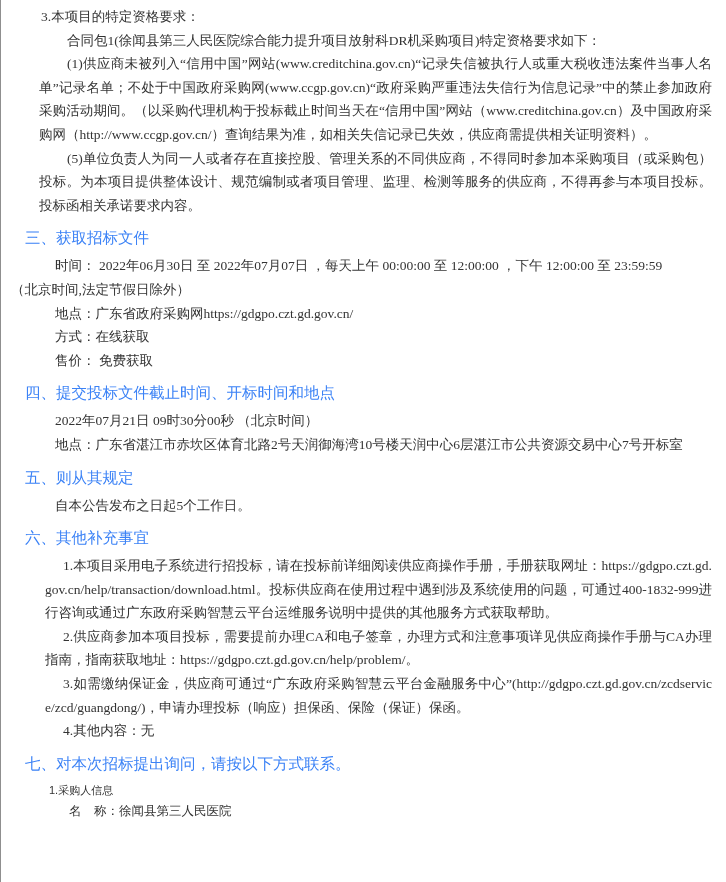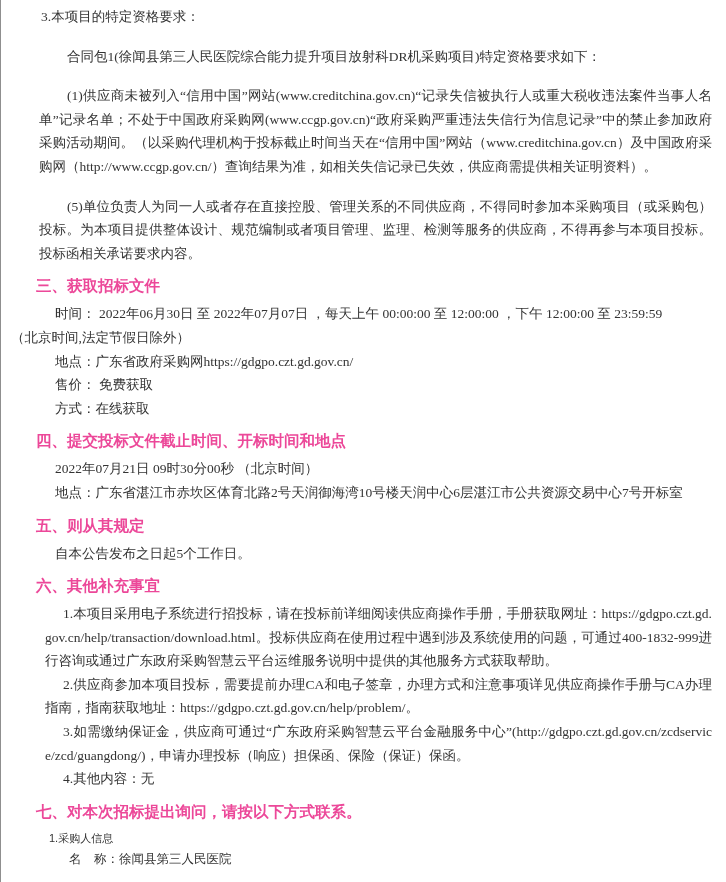--- a/index.html
+++ b/index.html
@@ -16,29 +16,29 @@
     font-size: 13.5px;
     color: #333333;
     line-height: 23.6px;
   }
   .page p { text-align: justify; word-break: break-all; }
 
   
   .lvl1 { margin-left: 30px; }
 
   
-  .para { margin-left: 28px; text-indent: 28px; margin-top: 16px; }
+  .para { margin-left: 28px; text-indent: 28px; }
 
   
   .h2 {
-    margin: 7px 0 2px 25px;
+    margin: 7px 0 2px 14px;
     font-family: "Liberation Sans", "DejaVu Sans", sans-serif;
     font-size: 15.5px;
-    font-weight: bold;
-    color: #ec4899;
+    font-weight: normal;
+    color: #3b82f6;
     line-height: 28px;
     text-indent: 0;
     word-break: keep-all;
     white-space: nowrap;
   }
 
   
   .kv { margin-left: 44px; white-space: nowrap; }
 
   
@@ -70,22 +70,22 @@
 
   <p class="lvl1">3.本项目的特定资格要求：</p>
   <p class="para">合同包1(徐闻县第三人民医院综合能力提升项目放射科DR机采购项目)特定资格要求如下：</p>
   <p class="para">(1)供应商未被列入“信用中国”网站(www.creditchina.gov.cn)“记录失信被执行人或重大税收违法案件当事人名单”记录名单；不处于中国政府采购网(www.ccgp.gov.cn)“政府采购严重违法失信行为信息记录”中的禁止参加政府采购活动期间。（以采购代理机构于投标截止时间当天在“信用中国”网站（www.creditchina.gov.cn）及中国政府采购网（http://www.ccgp.gov.cn/）查询结果为准，如相关失信记录已失效，供应商需提供相关证明资料）。</p>
   <p class="para">(5)单位负责人为同一人或者存在直接控股、管理关系的不同供应商，不得同时参加本采购项目（或采购包）投标。为本项目提供整体设计、规范编制或者项目管理、监理、检测等服务的供应商，不得再参与本项目投标。投标函相关承诺要求内容。</p>
 
   <p class="h2">三、获取招标文件</p>
   <p class="kv">时间：  2022年06月30日  至  2022年07月07日 ，每天上午  00:00:00  至  12:00:00 ，下午  12:00:00  至  23:59:59</p>
   <p class="note">（北京时间,法定节假日除外）</p>
   <p class="kv">地点：广东省政府采购网https://gdgpo.czt.gd.gov.cn/</p>
+  <p class="kv">方式：在线获取</p>
   <p class="kv">售价：  免费获取</p>
-  <p class="kv">方式：在线获取</p>
 
   <p class="h2">四、提交投标文件截止时间、开标时间和地点</p>
   <p class="kv">2022年07月21日  09时30分00秒  （北京时间）</p>
   <p class="kv">地点：广东省湛江市赤坎区体育北路2号天润御海湾10号楼天润中心6层湛江市公共资源交易中心7号开标室</p>
 
   <p class="h2">五、则从其规定</p>
   <p class="kv">自本公告发布之日起5个工作日。</p>
 
   <p class="h2">六、其他补充事宜</p>
   <p class="s6p">1.本项目采用电子系统进行招投标，请在投标前详细阅读供应商操作手册，手册获取网址：https://gdgpo.czt.gd.gov.cn/help/transaction/download.html。投标供应商在使用过程中遇到涉及系统使用的问题，可通过400-1832-999进行咨询或通过广东政府采购智慧云平台运维服务说明中提供的其他服务方式获取帮助。</p>

